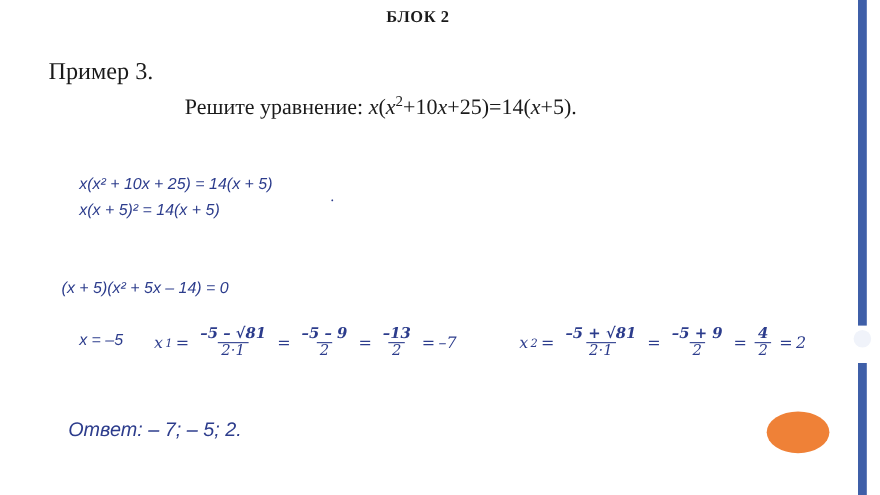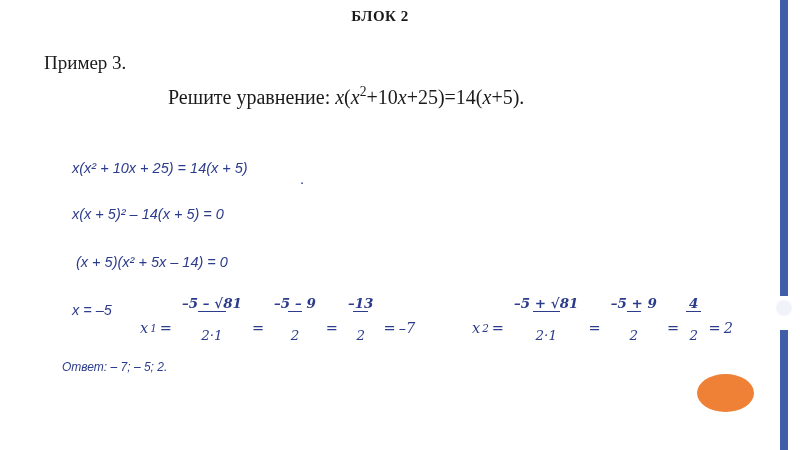--- a/index.html
+++ b/index.html
@@ -71,21 +71,21 @@
     font-weight: bold;
     font-size: 15px;
     color: #1a1a1a;
     letter-spacing: 0.5px;
   }
   
   .example-label {
     position: absolute;
     left: 44px;
     top: 52px;
-    font-size: 19px;
+    font-size: 22px;
     color: #1a1a1a;
   }
   .task-line {
     position: absolute;
     left: 168px;
     top: 84px;
     font-size: 20px;
     color: #1a1a1a;
     white-space: nowrap;
   }
@@ -98,25 +98,25 @@
     font-style: italic;
     color: #2c3c8c;
     font-size: 14.5px;
     white-space: nowrap;
     margin-top: 40px;
   }
   .hand.l1 { left: 72px; top: 120px; }
   .hand.l2 { left: 72px; top: 143px; }
   .hand.l3 { left: 72px; top: 166px; }
   .hand.l4 { left: 72px; top: 190px; }
-  .hand.l5 { left: 76px; top: 214px; }
+  .hand.l5 { left: 56px; top: 214px; }
   .hand.l6 { left: 72px; top: 239px; }
   .hand.l7 { left: 72px; top: 262px; }
   .hand.l8 { left: 136px; top: 272px; }
-  .hand.answer { left: 62px; top: 320px; font-size: 12px; }
+  .hand.answer { left: 62px; top: 340px; font-size: 18px; }
   .dot-mark {
     position: absolute;
     left: 300px;
     top: 172px;
     font-family: "DejaVu Serif", serif;
     color: #2c3c8c;
     font-size: 13px;
   }
   
   .frac-row {
@@ -137,21 +137,21 @@
     align-items: center;
     margin: 0 4px;
     line-height: 1.12;
   }
   .frac .num {
     padding: 0 3px;
     font-size: 13.5px;
     font-weight: bold;
   }
   .frac .den {
-    padding: 16px 3px;
+    padding: 0 3px;
     font-size: 13.5px;
     border-top: 1.3px solid #2c3c8c;
   }
   .sub { font-size: 0.72em; vertical-align: sub; }
   .eqs { margin: 0 3px; }
   .var { margin-right: 2px; }
 </style>
 </head>
 <body>
 
@@ -168,21 +168,21 @@
   <div class="title">БЛОК 2</div>
 
   <div class="example-label">Пример 3.</div>
 
   <div class="task-line">
     <span>Решите уравнение:</span>
     <span class="it">x</span><span>(</span><span class="it">x</span><sup class="sup">2</sup><span>+10</span><span class="it">x</span><span>+25</span><span>)=14(</span><span class="it">x</span><span>+5</span><span>).</span>
   </div>
 
   <div class="hand l1">x(x² + 10x + 25) = 14(x + 5)</div>
-  <div class="hand l3">x(x + 5)² – 14(x + 5) = 0</div>
+  <div class="hand l2">x(x + 5)² = 14(x + 5)</div>
   <div class="hand l5">(x + 5)(x² + 5x – 14) = 0</div>
   <div class="hand l7">x = –5</div>
 
   <div class="dot-mark">.</div>
 
   <div class="frac-row r1">
     <span class="var">x</span>
       <span class="sub">1</span>
     <span class="eqs">=</span>
     <span class="frac">

